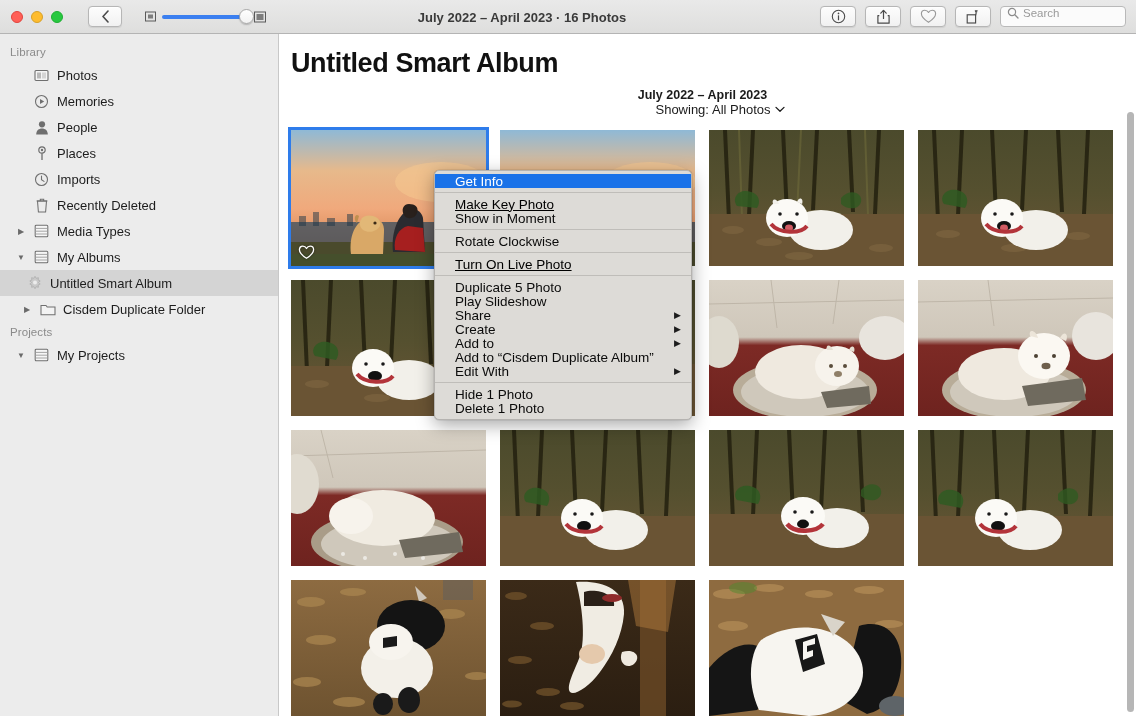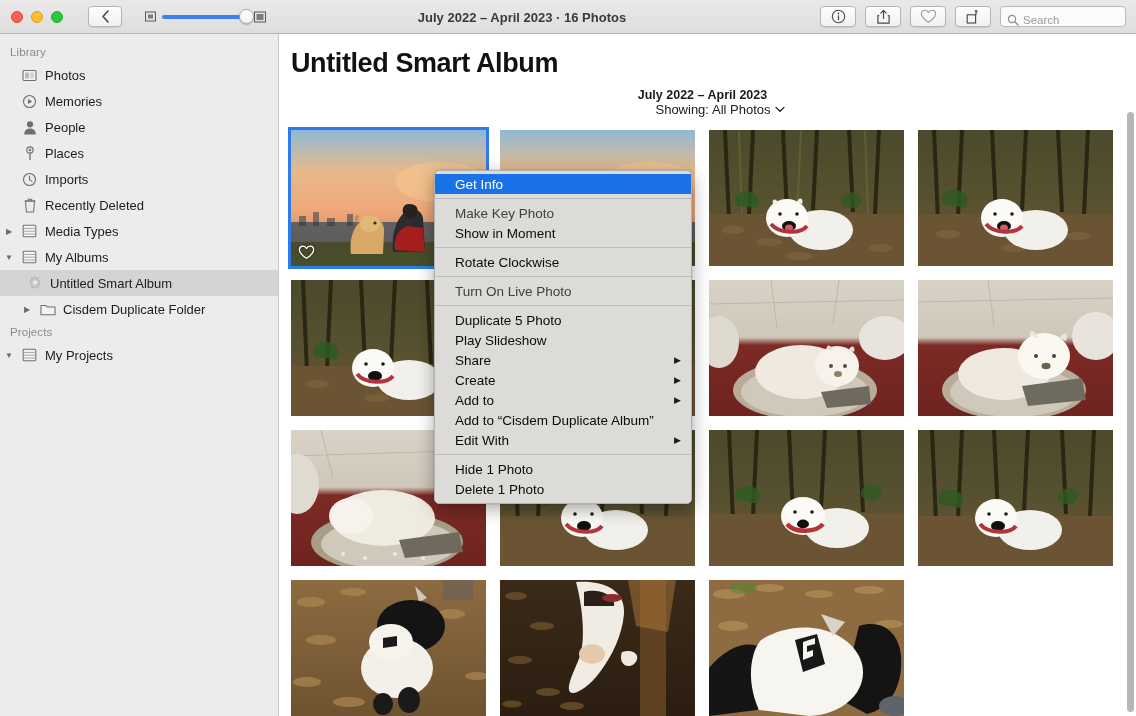--- a/index.html
+++ b/index.html
@@ -60,40 +60,40 @@
 
   .tb-right {
     position: absolute; right: 10px; top: 6px;
     display: flex; align-items: center; gap: 9px;
   }
   .tb-right .tb-btn { width: 36px; }
   .search-box {
     width: 126px; height: 21px;
     background: #fbfbfb;
     border: 1px solid #b9b9b9; border-radius: 4px;
-    display: flex; align-items: flex-end; gap: 4px; padding: 0 6px;
+    display: flex; align-items: flex-start; gap: 4px; padding: 0 6px;
   }
   .search-box .ph { font-size: 11.5px; color: #9a9a9a; }
 
   
   .sidebar {
     position: absolute; top: 34px; left: 0; width: 279px; height: 682px;
     background: #ececec;
     border-right: 1px solid #c8c8c8;
     overflow: hidden;
     padding-top: 8px;
   }
   .sb-header {
     font-size: 11.5px; color: #8b8b8b; font-weight: 400;
     padding: 4px 0 4px 10px; letter-spacing: .1px;
   }
   .sb-item {
     height: 26px; display: flex; align-items: center;
     font-size: 13px; color: #1d1d1d;
-    padding-left: 4px; gap: 7px;
+    padding-left: 16px; gap: 7px;
     white-space: nowrap;
   }
   .sb-item.selected { background: #d4d4d4; }
   .sb-ico { width: 17px; height: 17px; display:flex; align-items:center; justify-content:center; flex:0 0 17px; }
   .disc {
     width: 10px; flex: 0 0 10px; display:flex; align-items:center; justify-content:center;
     font-size: 8px; color: #6a6a6a;
   }
   .disc.spacer { color: transparent; }
 
@@ -145,26 +145,26 @@
     width: 258px;
     background: #dddbd7;
     border: 1px solid #b5b3b0;
     border-radius: 5px;
     box-shadow: 0 5px 18px rgba(0,0,0,.34), 0 0 0 .5px rgba(0,0,0,.12);
     padding: 3px 0 4px 0;
     font-size: 13.5px;
     overflow: hidden;
   }
   .ctx-item {
-    height: 20px; display: flex; align-items: center;
+    height: 14px; display: flex; align-items: center;
     padding: 0 10px 0 20px; color: #0b0b0b;
     justify-content: space-between; white-space: nowrap;
   }
   .ctx-item.highlight { background: #1a72e8; color: #ffffff; }
-  .ctx-item.disabled { color: #404040; }
+  .ctx-item.disabled { color: #000000; text-decoration: underline; }
   .ctx-sep { height: 1px; background: #bfbdb9; margin: 4px 0 4px 0; }
   .arrow { font-size: 9px; line-height: 1; color: #1c1c1c; }
 </style>
 </head>
 <body>
 
 <div class="titlebar">
   <div class="traffic">
     <span class="tl red"></span>
     <span class="tl yellow"></span>

